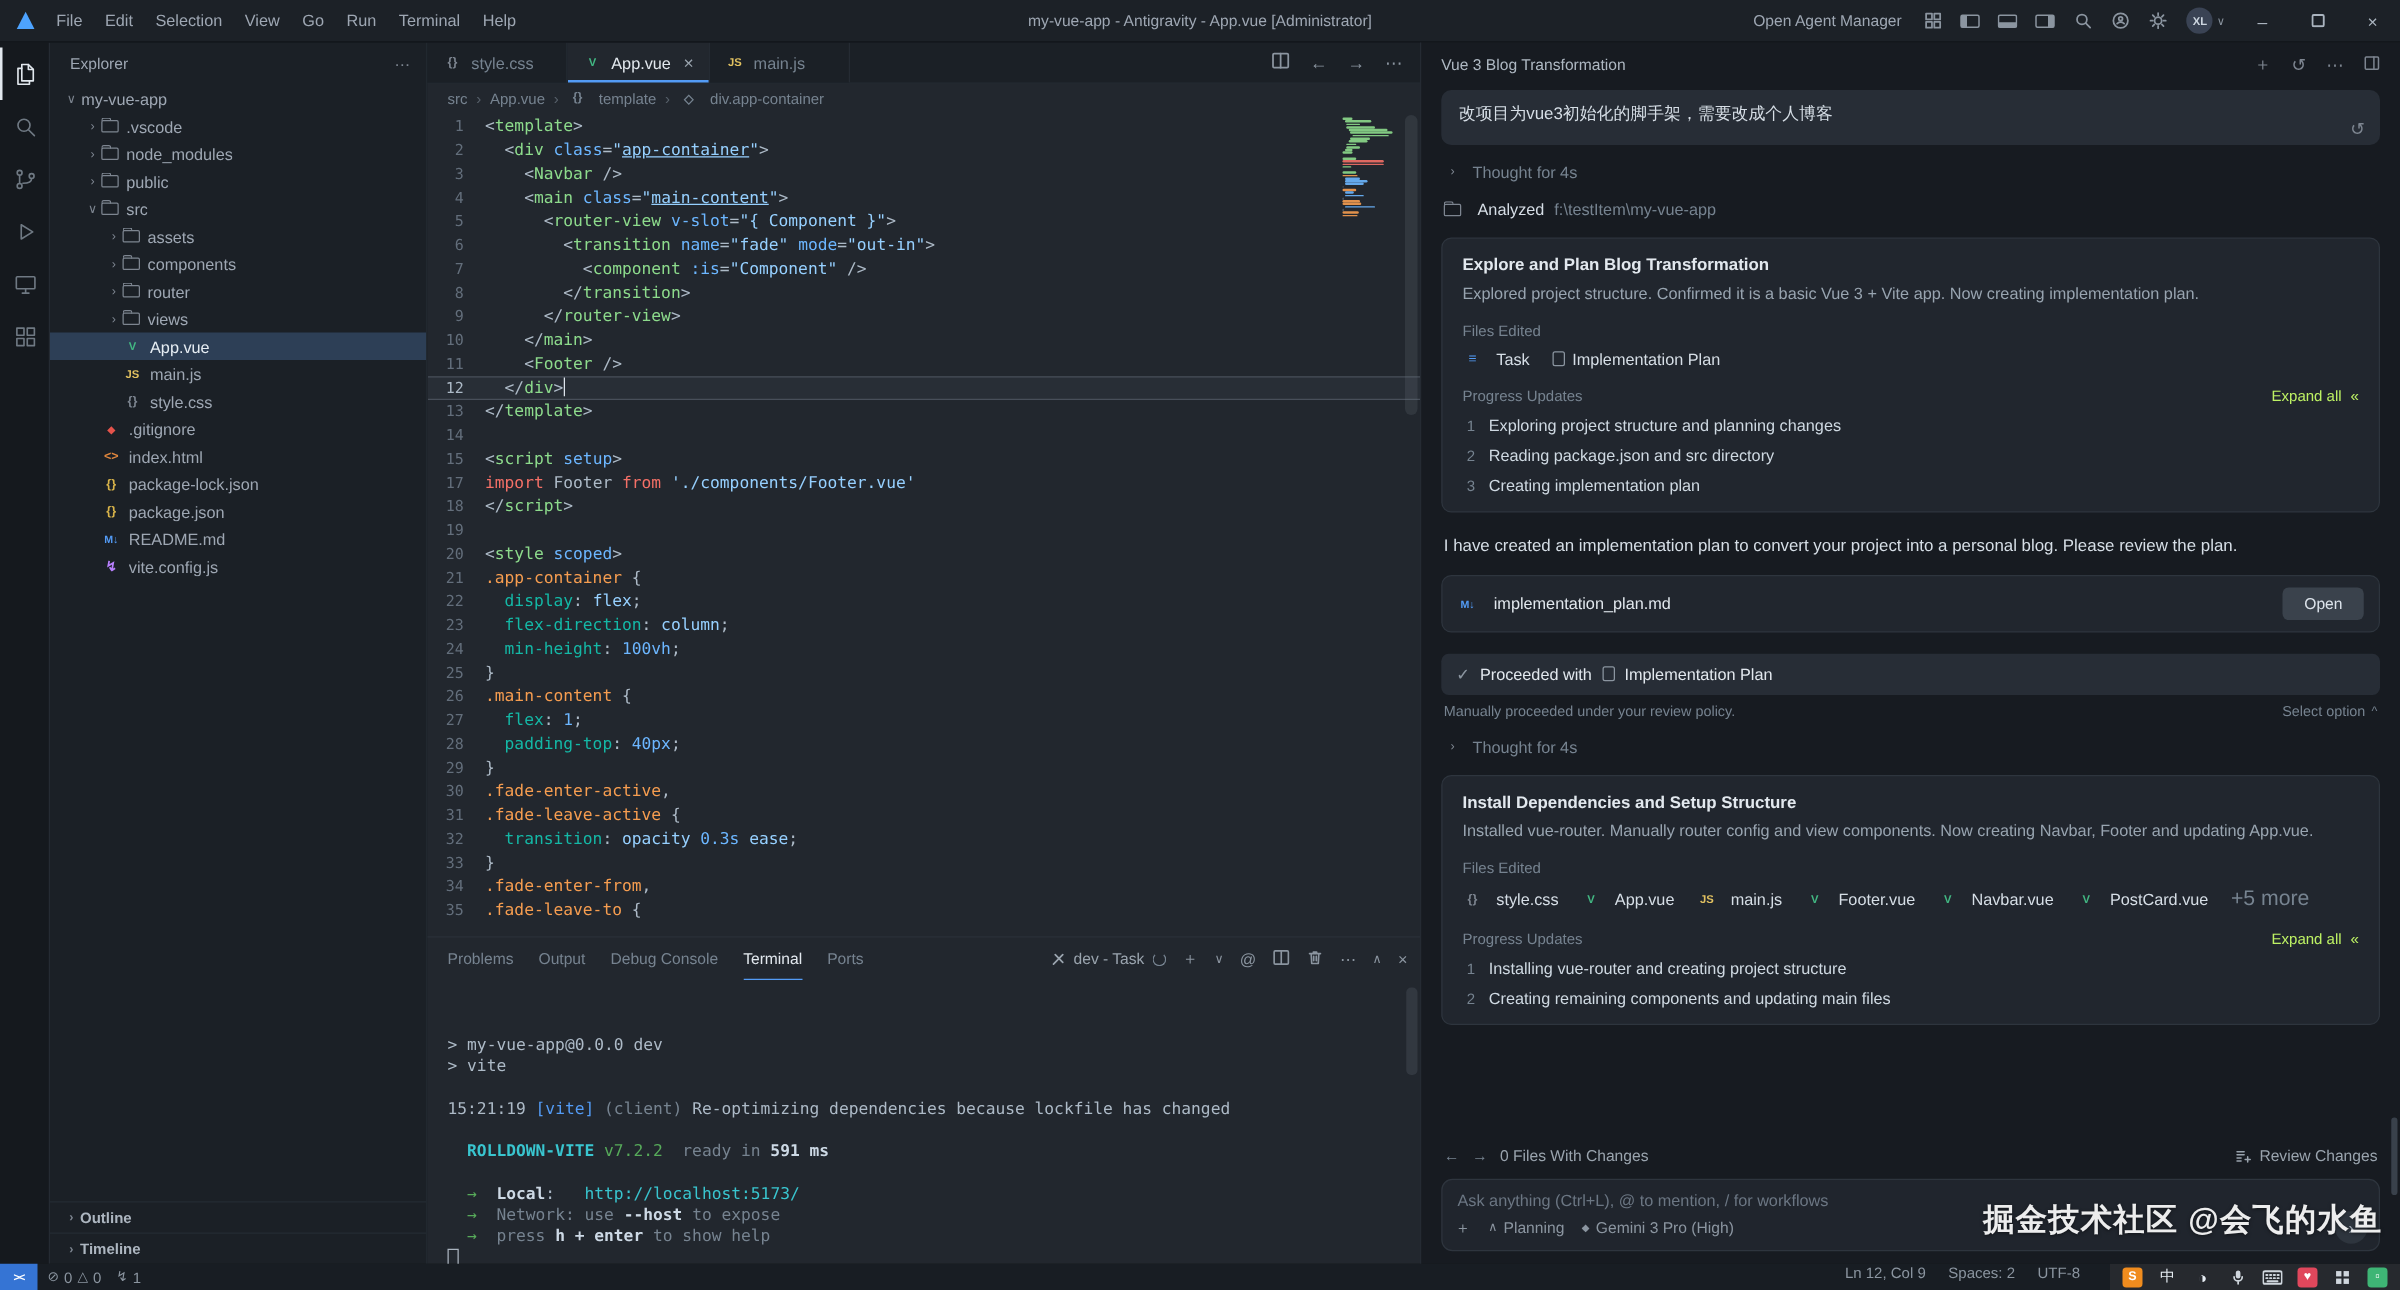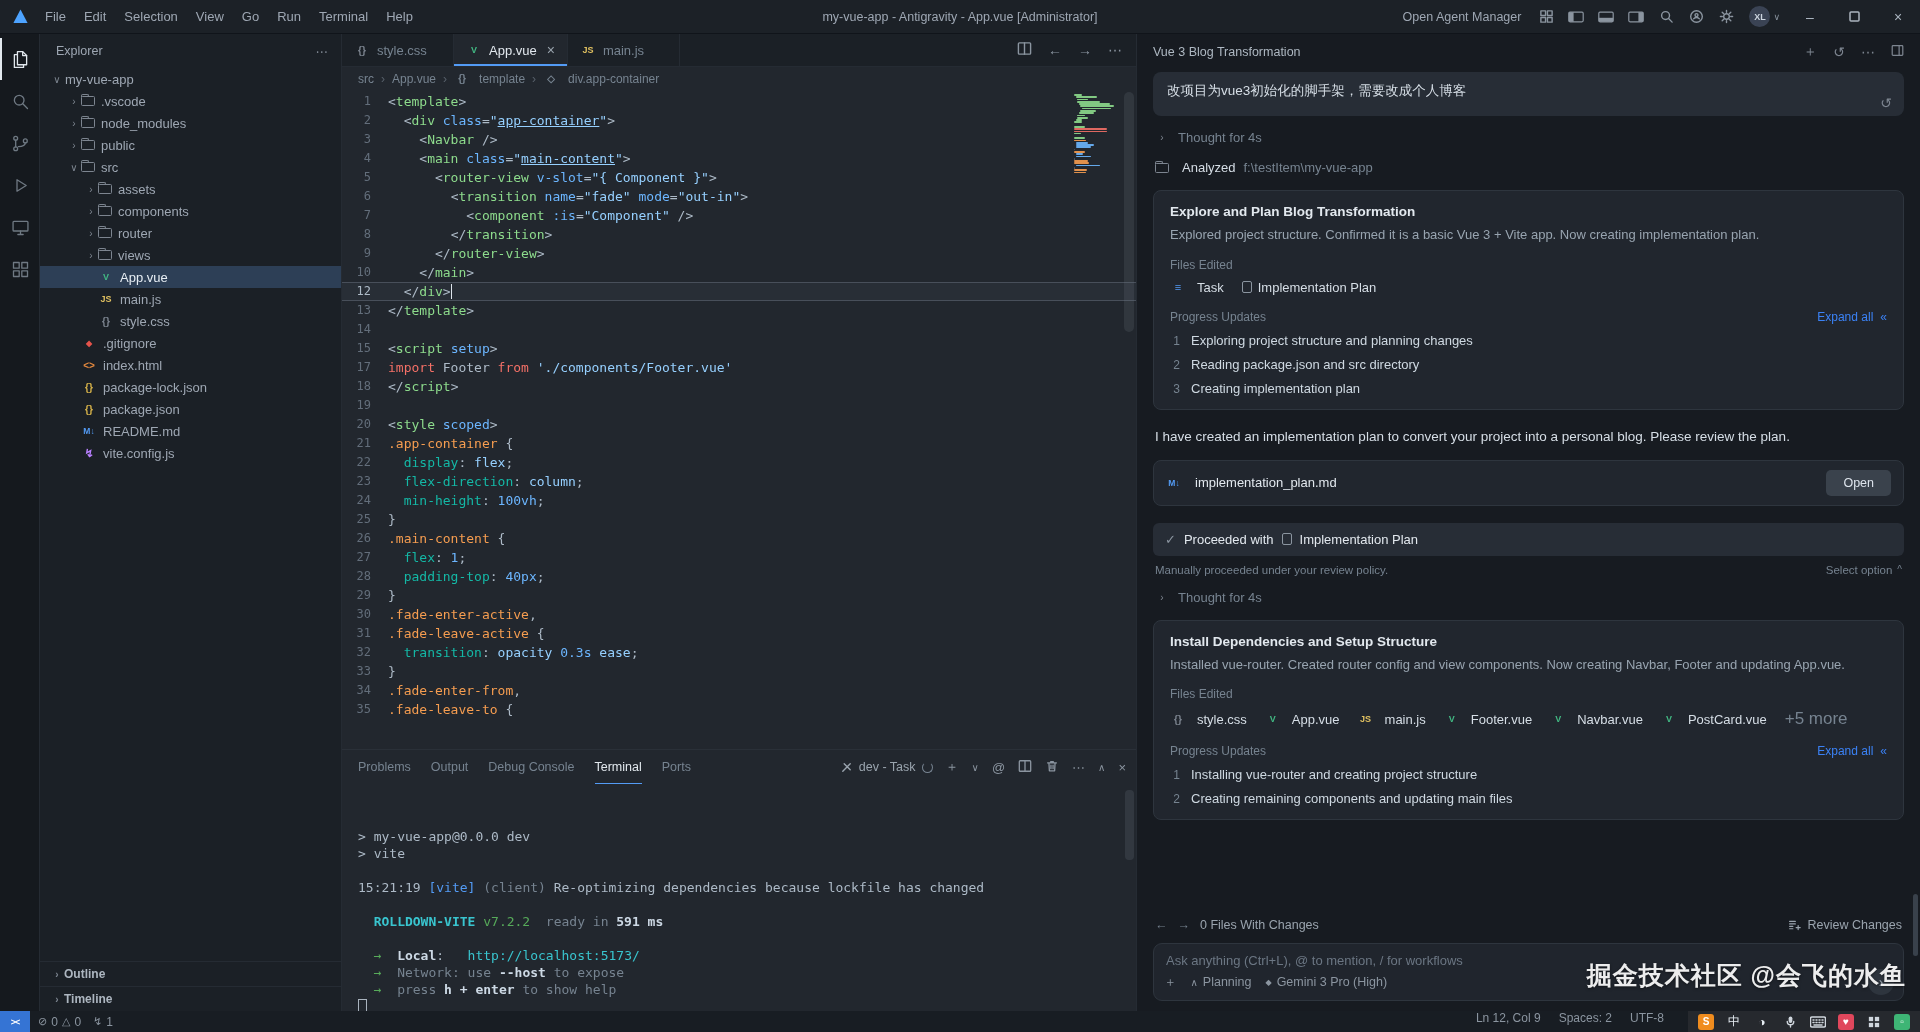--- a/index.html
+++ b/index.html
@@ -98,21 +98,21 @@
 .analyzed{display:flex;align-items:center;gap:8px;margin:15px 2px 0;font-size:13px}
 .an-label{color:#d6dee6}.an-path{color:#768390}
 .card{background:#21262e;border:1px solid #2e353e;border-radius:8px;padding:13px 16px;margin-top:15px}
 .card-title{color:#e2e8ee;font-weight:700;font-size:13.5px}
 .card-body{color:#98a4b0;font-size:13px;margin-top:6px;line-height:1.5}
 .mini-label{color:#768390;font-size:12px;margin-top:13px}
 .chips{display:flex;gap:18px;margin-top:8px;flex-wrap:wrap;align-items:center}
 .chip{display:inline-flex;align-items:center;gap:6px;color:#d6dee6;font-size:13px}
 .chip-more{color:#768390;font-size:17px}
 .prog-row{display:flex;align-items:center;margin-top:15px;color:#768390;font-size:12px}
-.expand{margin-left:auto;display:flex;gap:7px;color:#3b82f6}
+.expand{margin-left:auto;display:flex;gap:7px;color:#bef264}
 .steps{margin-top:9px;display:flex;flex-direction:column;gap:9px}
 .step{display:flex;gap:11px;font-size:13px;align-items:baseline}
 .step-n{color:#768390;width:10px;text-align:right;font-size:12px}
 .step-t{color:#cfd9e2;font-weight:500}
 .plan-msg{color:#d6dee6;font-size:13.5px;line-height:1.5;margin:17px 2px 0}
 .file-card{background:#21262e;border:1px solid #2e353e;border-radius:8px;padding:9px 12px;margin-top:13px;display:flex;align-items:center;gap:8px;color:#e2e8ee;font-size:13px}
 .open-btn{margin-left:auto;background:#3a424c;border:none;color:#dde4ec;font-size:12.5px;border-radius:5px;padding:6px 17px;font-family:inherit;cursor:pointer}
 .proceed{background:#272d36;border-radius:6px;padding:9px 12px;margin-top:17px;display:flex;align-items:center;gap:8px;color:#e2e8ee;font-size:13px}
 .chk{color:#8b95a0;font-size:13px}
 .policy-row{display:flex;margin-top:8px;font-size:11.5px;color:#768390;padding:0 2px}
@@ -429,20 +429,21 @@
             <div class="code-line"><span class="gutter">1</span><span><span class="tk-p">&lt;</span><span class="tk-t">template</span><span class="tk-p">&gt;</span></span></div>
             <div class="code-line"><span class="gutter">2</span><span><span class="tk-d">  </span><span class="tk-p">&lt;</span><span class="tk-t">div</span><span class="tk-d"> </span><span class="tk-a">class</span><span class="tk-p">=</span><span class="tk-s">"</span><span class="tk-su">app-container</span><span class="tk-s">"</span><span class="tk-p">&gt;</span></span></div>
             <div class="code-line"><span class="gutter">3</span><span><span class="tk-d">    </span><span class="tk-p">&lt;</span><span class="tk-t">Navbar</span><span class="tk-p"> /&gt;</span></span></div>
             <div class="code-line"><span class="gutter">4</span><span><span class="tk-d">    </span><span class="tk-p">&lt;</span><span class="tk-t">main</span><span class="tk-d"> </span><span class="tk-a">class</span><span class="tk-p">=</span><span class="tk-s">"</span><span class="tk-su">main-content</span><span class="tk-s">"</span><span class="tk-p">&gt;</span></span></div>
             <div class="code-line"><span class="gutter">5</span><span><span class="tk-d">      </span><span class="tk-p">&lt;</span><span class="tk-t">router-view</span><span class="tk-d"> </span><span class="tk-a">v-slot</span><span class="tk-p">=</span><span class="tk-s">"{ Component }"</span><span class="tk-p">&gt;</span></span></div>
             <div class="code-line"><span class="gutter">6</span><span><span class="tk-d">        </span><span class="tk-p">&lt;</span><span class="tk-t">transition</span><span class="tk-d"> </span><span class="tk-a">name</span><span class="tk-p">=</span><span class="tk-s">"fade"</span><span class="tk-d"> </span><span class="tk-a">mode</span><span class="tk-p">=</span><span class="tk-s">"out-in"</span><span class="tk-p">&gt;</span></span></div>
             <div class="code-line"><span class="gutter">7</span><span><span class="tk-d">          </span><span class="tk-p">&lt;</span><span class="tk-t">component</span><span class="tk-d"> </span><span class="tk-a">:is</span><span class="tk-p">=</span><span class="tk-s">"Component"</span><span class="tk-p"> /&gt;</span></span></div>
             <div class="code-line"><span class="gutter">8</span><span><span class="tk-d">        </span><span class="tk-p">&lt;/</span><span class="tk-t">transition</span><span class="tk-p">&gt;</span></span></div>
             <div class="code-line"><span class="gutter">9</span><span><span class="tk-d">      </span><span class="tk-p">&lt;/</span><span class="tk-t">router-view</span><span class="tk-p">&gt;</span></span></div>
             <div class="code-line"><span class="gutter">10</span><span><span class="tk-d">    </span><span class="tk-p">&lt;/</span><span class="tk-t">main</span><span class="tk-p">&gt;</span></span></div>
+            <div class="code-line"><span class="gutter">11</span><span><span class="tk-d">    </span><span class="tk-p">&lt;</span><span class="tk-t">Footer</span><span class="tk-p"> /&gt;</span></span></div>
             <div class="code-line current"><span class="gutter">12</span><span><span class="tk-d">  </span><span class="tk-p">&lt;/</span><span class="tk-t">div</span><span class="tk-p">&gt;</span><span class="cursor"></span></span></div>
             <div class="code-line"><span class="gutter">13</span><span><span class="tk-p">&lt;/</span><span class="tk-t">template</span><span class="tk-p">&gt;</span></span></div>
             <div class="code-line"><span class="gutter">14</span><span></span></div>
             <div class="code-line"><span class="gutter">15</span><span><span class="tk-p">&lt;</span><span class="tk-t">script</span><span class="tk-d"> </span><span class="tk-a">setup</span><span class="tk-p">&gt;</span></span></div>
             <div class="code-line"><span class="gutter">17</span><span><span class="tk-k">import</span><span class="tk-d"> Footer </span><span class="tk-k">from</span><span class="tk-d"> </span><span class="tk-s">'./components/Footer.vue'</span></span></div>
             <div class="code-line"><span class="gutter">18</span><span><span class="tk-p">&lt;/</span><span class="tk-t">script</span><span class="tk-p">&gt;</span></span></div>
             <div class="code-line"><span class="gutter">19</span><span></span></div>
             <div class="code-line"><span class="gutter">20</span><span><span class="tk-p">&lt;</span><span class="tk-t">style</span><span class="tk-d"> </span><span class="tk-a">scoped</span><span class="tk-p">&gt;</span></span></div>
             <div class="code-line"><span class="gutter">21</span><span><span class="tk-sel">.app-container</span><span class="tk-p"> {</span></span></div>
             <div class="code-line"><span class="gutter">22</span><span><span class="tk-d">  </span><span class="tk-pr">display</span><span class="tk-p">:</span><span class="tk-v"> flex</span><span class="tk-p">;</span></span></div>
@@ -629,21 +630,21 @@
               <span>Select option</span>
               <span style="font-size:10px">^</span>
             </span>
         </div>
         <div class="thought">
           <span class="chev">›</span>
           <span>Thought for 4s</span>
         </div>
         <div class="card">
           <div class="card-title">Install Dependencies and Setup Structure</div>
-          <div class="card-body">Installed vue-router. Created router config and view components. Now creating Navbar, Footer and updating App.vue.</div>
+          <div class="card-body">Installed vue-router. Manually router config and view components. Now creating Navbar, Footer and updating App.vue.</div>
           <div class="mini-label">Files Edited</div>
           <div class="chips">
               <span class="chip">
                 <span class="fi fi-css">{}</span>
                 <span>style.css</span>
               </span>
               <span class="chip">
                 <span class="fi fi-vue">V</span>
                 <span>App.vue</span>
               </span>

